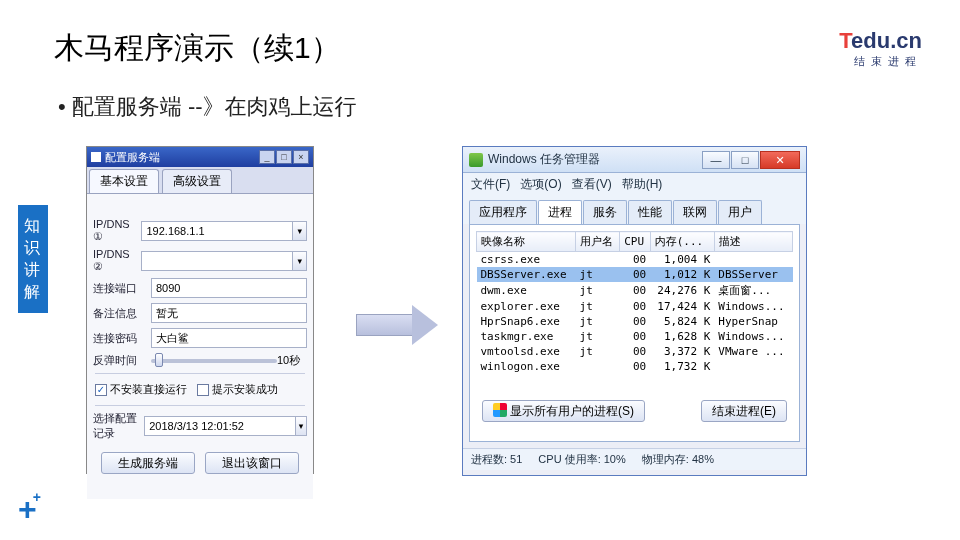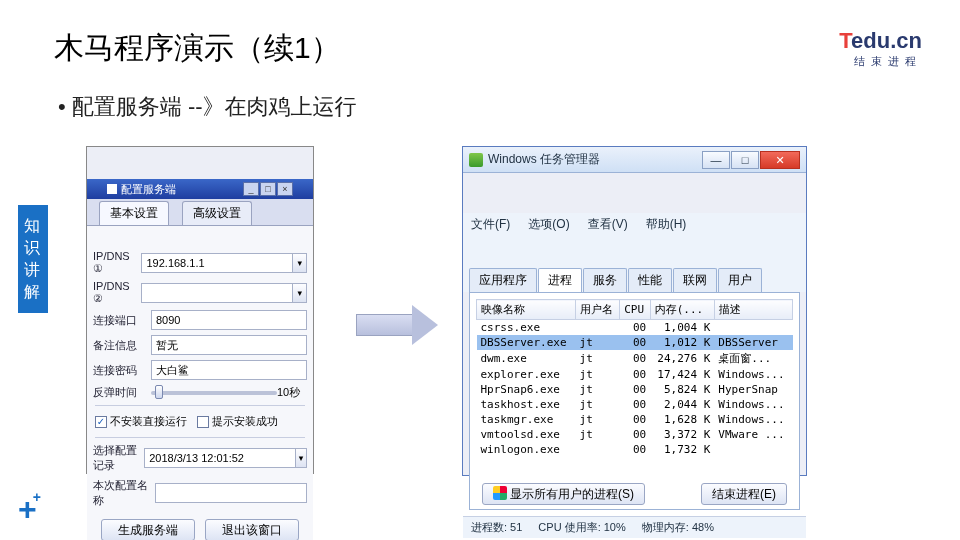--- a/index.html
+++ b/index.html
@@ -14,26 +14,26 @@
 .side-tab { position: absolute; left: 18px; top: 205px; width: 30px; background: #1a70c5; color: #fff; font-size: 16px; padding: 10px 6px; text-align: center; line-height: 22px; writing-mode: vertical-rl; letter-spacing: 4px; }
 .side-tab { writing-mode: horizontal-tb; width: 30px; }
 .side-tab span { display: block; }
 .corner { position: absolute; left: 18px; bottom: 12px; }
 .plus-big { font-size: 32px; color: #1a70c5; font-weight: bold; }
 .plus-sm { font-size: 14px; color: #1a70c5; font-weight: bold; position: relative; top: -18px; left: -4px; }
 
 
 .win { position: absolute; border: 1px solid #888; background: #eceef6; font-size: 12px; }
 .winL { left: 86px; top: 146px; width: 228px; height: 328px; }
-.titlebarL { height: 20px; background: linear-gradient(#3a67c8,#1f3ea0); color: #fff; display: flex; align-items: center; padding: 0 20px; font-size: 11px; margin-top: 32px; }
+.titlebarL { height: 20px; background: linear-gradient(#3a67c8,#1f3ea0); color: #fff; display: flex; align-items: center; padding: 0 4px; font-size: 11px; }
 .titlebarL .ticon { width: 10px; height: 10px; background: #fff; margin-right: 4px; }
 .titlebarL-ctrls { margin-left: auto; display: flex; gap: 1px; }
 .tbL-btn { width: 16px; height: 14px; background: #c9d4f0; border: 1px solid #5a6fa8; font-size: 9px; line-height: 12px; text-align: center; color: #333; }
 .tabsL { display: flex; background: #d9def0; border-bottom: 1px solid #9aa3c0; }
-.tabL { padding: 3px 10px; font-size: 12px; border: 1px solid #9aa3c0; background: #e8ecf8; margin: 2px 1px 0 12px; border-bottom: none; border-radius: 3px 3px 0 0; cursor: pointer; }
+.tabL { padding: 3px 10px; font-size: 12px; border: 1px solid #9aa3c0; background: #e8ecf8; margin: 2px 1px 0 2px; border-bottom: none; border-radius: 3px 3px 0 0; cursor: pointer; }
 .tabL.active { background: #f6f8ff; }
 .formL { padding: 19px 6px; background: #f6f7fb; }
 .rowL { display: flex; align-items: center; margin: 5px 0; }
 .lblL { width: 58px; font-size: 11px; color: #223; }
 .inpL { flex: 1; height: 20px; border: 1px solid #a7b0c8; background: #fff; padding: 0 4px; font-size: 11px; }
 .dropbtn { width: 16px; height: 20px; border: 1px solid #a7b0c8; border-left: none; background: linear-gradient(#fdfdff,#dde3f2); font-size: 9px; text-align: center; line-height: 18px; }
 .slider { flex: 1; height: 4px; background: #bbc2d8; position: relative; border-radius: 2px; }
 .slider .thumb { width: 8px; height: 14px; background: linear-gradient(#fff,#cdd6ee); border: 1px solid #7a88b0; position: absolute; top: -6px; left: 4px; border-radius: 2px; }
 .chkrow { display: flex; gap: 10px; padding: 4px 2px; }
 .chk { display: flex; align-items: center; gap: 3px; font-size: 11px; }
@@ -47,23 +47,23 @@
 .arrow-body { width: 56px; height: 22px; background: linear-gradient(#d9def2,#b8c0dd); border: 1px solid #9aa3c0; border-right: none; }
 .arrow-head { width: 0; height: 0; border-top: 20px solid transparent; border-bottom: 20px solid transparent; border-left: 26px solid #b8c0dd; }
 
 
 .winR { left: 462px; top: 146px; width: 345px; height: 330px; border: 1px solid #5a7bbf; }
 .titlebarR { height: 26px; background: linear-gradient(#eaf1fb,#cfe0f5); display: flex; align-items: center; padding: 0 6px; font-size: 12px; color: #234; border-bottom: 1px solid #9bb2d6; }
 .tR-icon { width: 14px; height: 14px; background: linear-gradient(#7fc64a,#3a9a2c); border-radius: 2px; margin-right: 5px; }
 .tR-ctrls { margin-left: auto; display: flex; }
 .tR-btn { width: 28px; height: 18px; border: 1px solid #8aa0c4; background: linear-gradient(#f8fbff,#d6e2f4); text-align: center; font-size: 11px; line-height: 16px; margin-left: 1px; }
 .tR-btn.close { background: linear-gradient(#f26a5a,#d63a28); color: #fff; border-color: #b83020; width: 40px; }
-.menuR { display: flex; gap: 18px; padding: 3px 8px; font-size: 12px; background: #edf3fb; color: #234; margin-top: 40px; }
+.menuR { display: flex; gap: 10px; padding: 3px 8px; font-size: 12px; background: #edf3fb; color: #234; }
 .tabsR { display: flex; padding: 4px 6px 0 6px; background: #edf3fb; font-size: 12px; }
-.tabR { padding: 3px 9px; border: 1px solid #9bb2d6; background: #e4ecf8; border-bottom: none; margin-right: 1px; border-radius: 2px 2px 0 0; cursor: pointer; margin-top: 28px; }
+.tabR { padding: 3px 9px; border: 1px solid #9bb2d6; background: #e4ecf8; border-bottom: none; margin-right: 1px; border-radius: 2px 2px 0 0; cursor: pointer; }
 .tabR.active { background: #fff; }
 .tabR-body { background: #fff; border: 1px solid #9bb2d6; margin: 0 6px 6px 6px; padding: 6px; height: 218px; }
 .tbl { width: 100%; border-collapse: collapse; font-family: SimSun, monospace; font-size: 11px; }
 .tbl th { background: linear-gradient(#fdfdff,#e7edf8); border: 1px solid #c6d0e4; padding: 2px 4px; font-weight: normal; text-align: left; }
 .tbl td { padding: 1px 4px; border: none; white-space: nowrap; }
 .tbl tr.sel td { background: #9ac1ef; }
 .btnR { height: 22px; padding: 0 10px; border: 1px solid #9aa6c4; background: linear-gradient(#fbfcff,#dde4f4); font-size: 12px; border-radius: 3px; }
 .btnrowR { display: flex; justify-content: space-between; padding: 0 6px 4px 6px; }
 .shield { width: 14px; height: 14px; display: inline-block; background: conic-gradient(#e03 0 25%, #2a6 0 50%, #29f 0 75%, #fc2 0); border-radius: 2px; vertical-align: -2px; margin-right: 3px; }
 .statusR { display: flex; gap: 16px; padding: 3px 8px; font-size: 11px; background: #edf3fb; border-top: 1px solid #c6d0e4; color: #234; }
@@ -140,24 +140,20 @@
           <span class="chkbox"></span>
           <span>提示安装成功</span>
         </label>
     </div>
     <div class="sep"></div>
     <div class="rowL">
       <span class="lblL" style="width:78px">选择配置记录</span>
       <input class="inpL" value="2018/3/13 12:01:52" style="">
       <div class="dropbtn">▾</div>
     </div>
-    <div class="rowL">
-      <span class="lblL" style="width:78px">本次配置名称</span>
-      <input class="inpL" value="" style="">
-    </div>
     <div class="btnrow">
       <button class="btnL">生成服务端</button>
       <button class="btnL">退出该窗口</button>
     </div>
   </div>
 </div>
 
 <div class="arrow">
   <div class="arrow-body"></div>
     <div class="arrow-head"></div>
@@ -228,27 +224,20 @@
             <td>Windows...</td>
           </tr>
           <tr>
             <td>HprSnap6.exe</td>
             <td>jt</td>
             <td class="col-cpu">00</td>
             <td class="col-mem">5,824 K</td>
             <td>HyperSnap</td>
           </tr>
           <tr>
-            <td>taskhost.exe</td>
-            <td>jt</td>
-            <td class="col-cpu">00</td>
-            <td class="col-mem">2,044 K</td>
-            <td>Windows...</td>
-          </tr>
-          <tr>
             <td>taskmgr.exe</td>
             <td>jt</td>
             <td class="col-cpu">00</td>
             <td class="col-mem">1,628 K</td>
             <td>Windows...</td>
           </tr>
           <tr>
             <td>vmtoolsd.exe</td>
             <td>jt</td>
             <td class="col-cpu">00</td>

